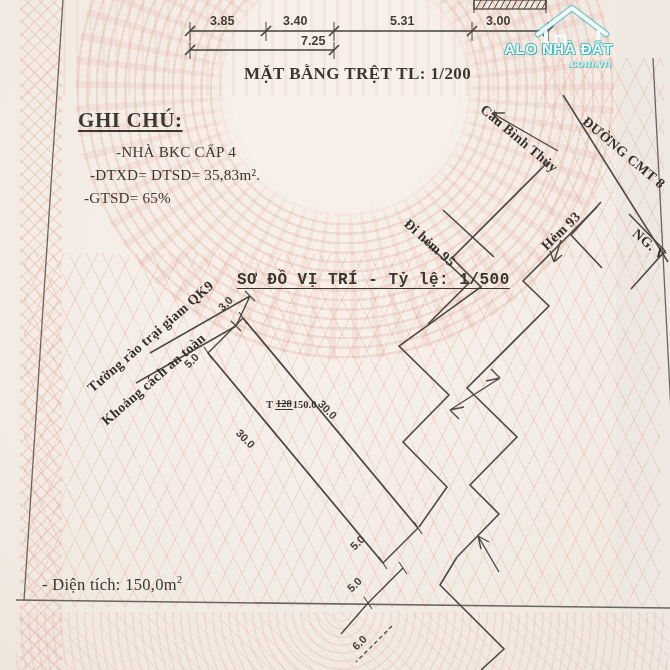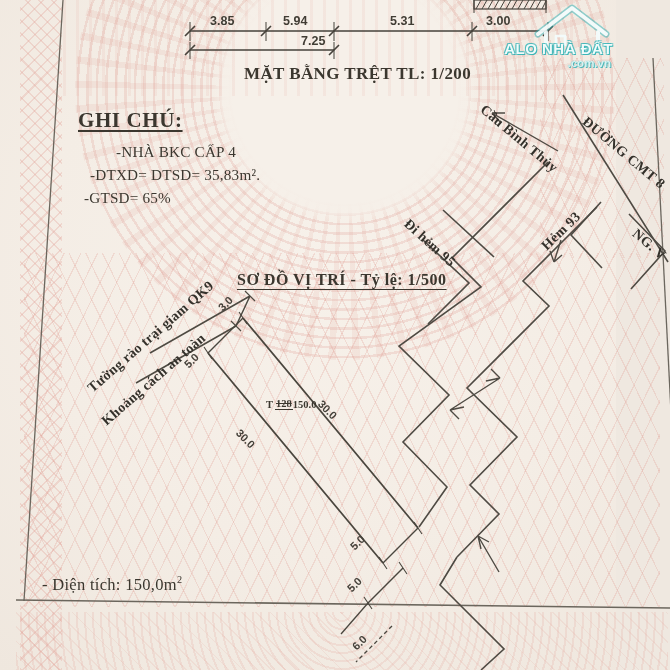--- a/index.html
+++ b/index.html
@@ -28,21 +28,21 @@
      repeating-radial-gradient(circle at 50% 0%, rgba(228,166,156,.22) 0 2px, rgba(0,0,0,0) 2px 8px),
      repeating-linear-gradient(45deg, rgba(228,166,156,.18) 0 1.2px, rgba(0,0,0,0) 1.2px 10px);}
   svg.draw{position:absolute;left:0;top:0;}
   .txt{position:absolute;color:#3b372f;white-space:nowrap;}
   .dim{font-family:"Liberation Sans", sans-serif;font-weight:bold;font-size:12.5px;color:#413d35;}
   .dim-sm{font-family:"Liberation Sans", sans-serif;font-weight:bold;font-size:11px;color:#45413a;}
   .rot{transform-origin:0 50%;}
   .t1{font-weight:bold;font-size:17px;letter-spacing:.4px;}
   .ghi-h{font-weight:bold;font-size:21px;text-decoration:underline;text-underline-offset:3px;letter-spacing:.6px;}
   .note{font-size:15.2px;letter-spacing:.2px;}
-  .site-t{font-size:16px;font-weight:600;text-decoration:underline;text-underline-offset:4px;letter-spacing:.5px;}
+  .site-t{font-size:16px;font-weight:600;text-decoration:underline;text-underline-offset:4px;letter-spacing:.5px;font-family:Liberation Mono, monospace;}
   .street{font-size:14px;font-weight:600;letter-spacing:.3px;color:#34312b;}
   .foot{font-size:16.5px;color:#3a362e;letter-spacing:.3px;}
   sup{font-size:.62em;}
   
   .parcel{position:absolute;left:266px;top:398px;font-size:10.5px;font-weight:bold;color:#3b372f;display:flex;align-items:center;gap:2px;font-family:"Liberation Serif",serif;}
   .frac{display:inline-flex;flex-direction:row;align-items:center;line-height:1.05;}
   .frac .num{text-decoration:line-through;border-bottom:1px solid #3b372f;padding:0 1px;}
   
   #wm{position:absolute;right:0;top:2px;width:118px;height:82px;opacity:.93;}
   #wm .wm-name{position:absolute;right:3px;top:38px;font-family:"Liberation Sans",sans-serif;font-weight:bold;font-size:15px;color:#f2fdfd;letter-spacing:.5px;
@@ -108,21 +108,21 @@
 
     <g stroke="#4e4a43" stroke-width="1.4" fill="none">
       <path d="M558,151 L492,113 M492,113 L505,113 M492,113 L501,123"></path>
       <path d="M450,410 L500,378 M450,410 L464,407 M450,410 L459,419 M500,378 L486,381 M500,378 L491,369"></path>
       <path d="M499,572 L478,536 M478,536 L481,549 M478,536 L489,542"></path>
       <path d="M561,240 L554,262 M554,262 L550,251 M554,262 L562,255"></path>
     </g>
   </svg>
 
   <div class="txt dim" style="left:210px;top:14px;">3.85</div>
-  <div class="txt dim" style="left:283px;top:14px;">5.94</div>
+  <div class="txt dim" style="left:283px;top:14px;">3.40</div>
   <div class="txt dim" style="left:390px;top:14px;">5.31</div>
   <div class="txt dim" style="left:486px;top:14px;">3.00</div>
   <div class="txt dim" style="left:301px;top:34px;">7.25</div>
 
   <div class="txt t1" style="left:244px;top:64px;">MẶT BẰNG TRỆT TL: 1/200</div>
 
   <div id="wm">
     <svg width="80" height="46" viewBox="0 0 80 46" style="position:absolute;right:4px;top:0;">
       <g fill="none" stroke-linejoin="round" stroke-linecap="round">
         <path d="M6,32 L40,6 L74,32" stroke="#2fb3b6" stroke-width="7" opacity=".55"></path>

